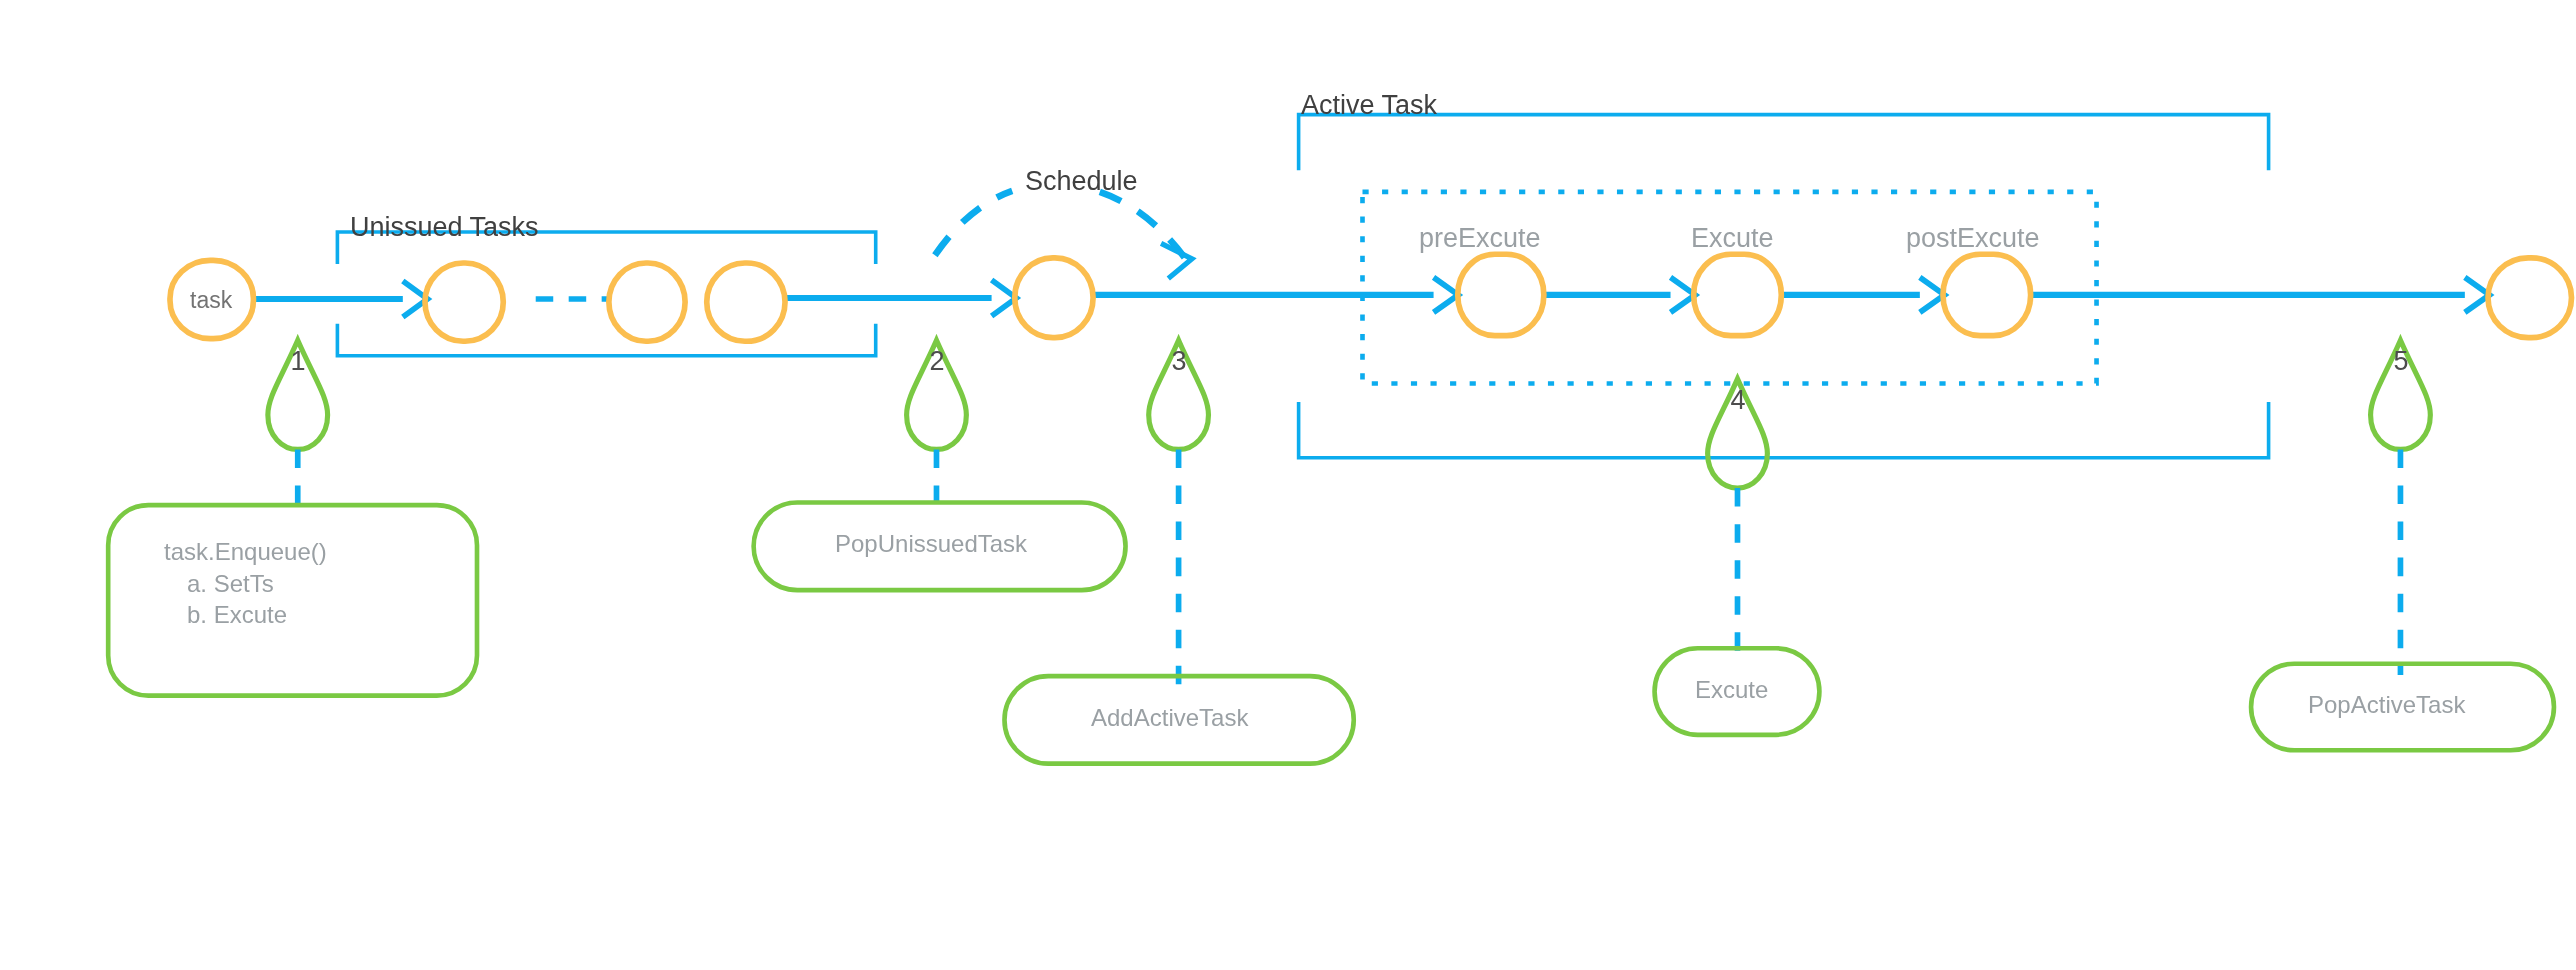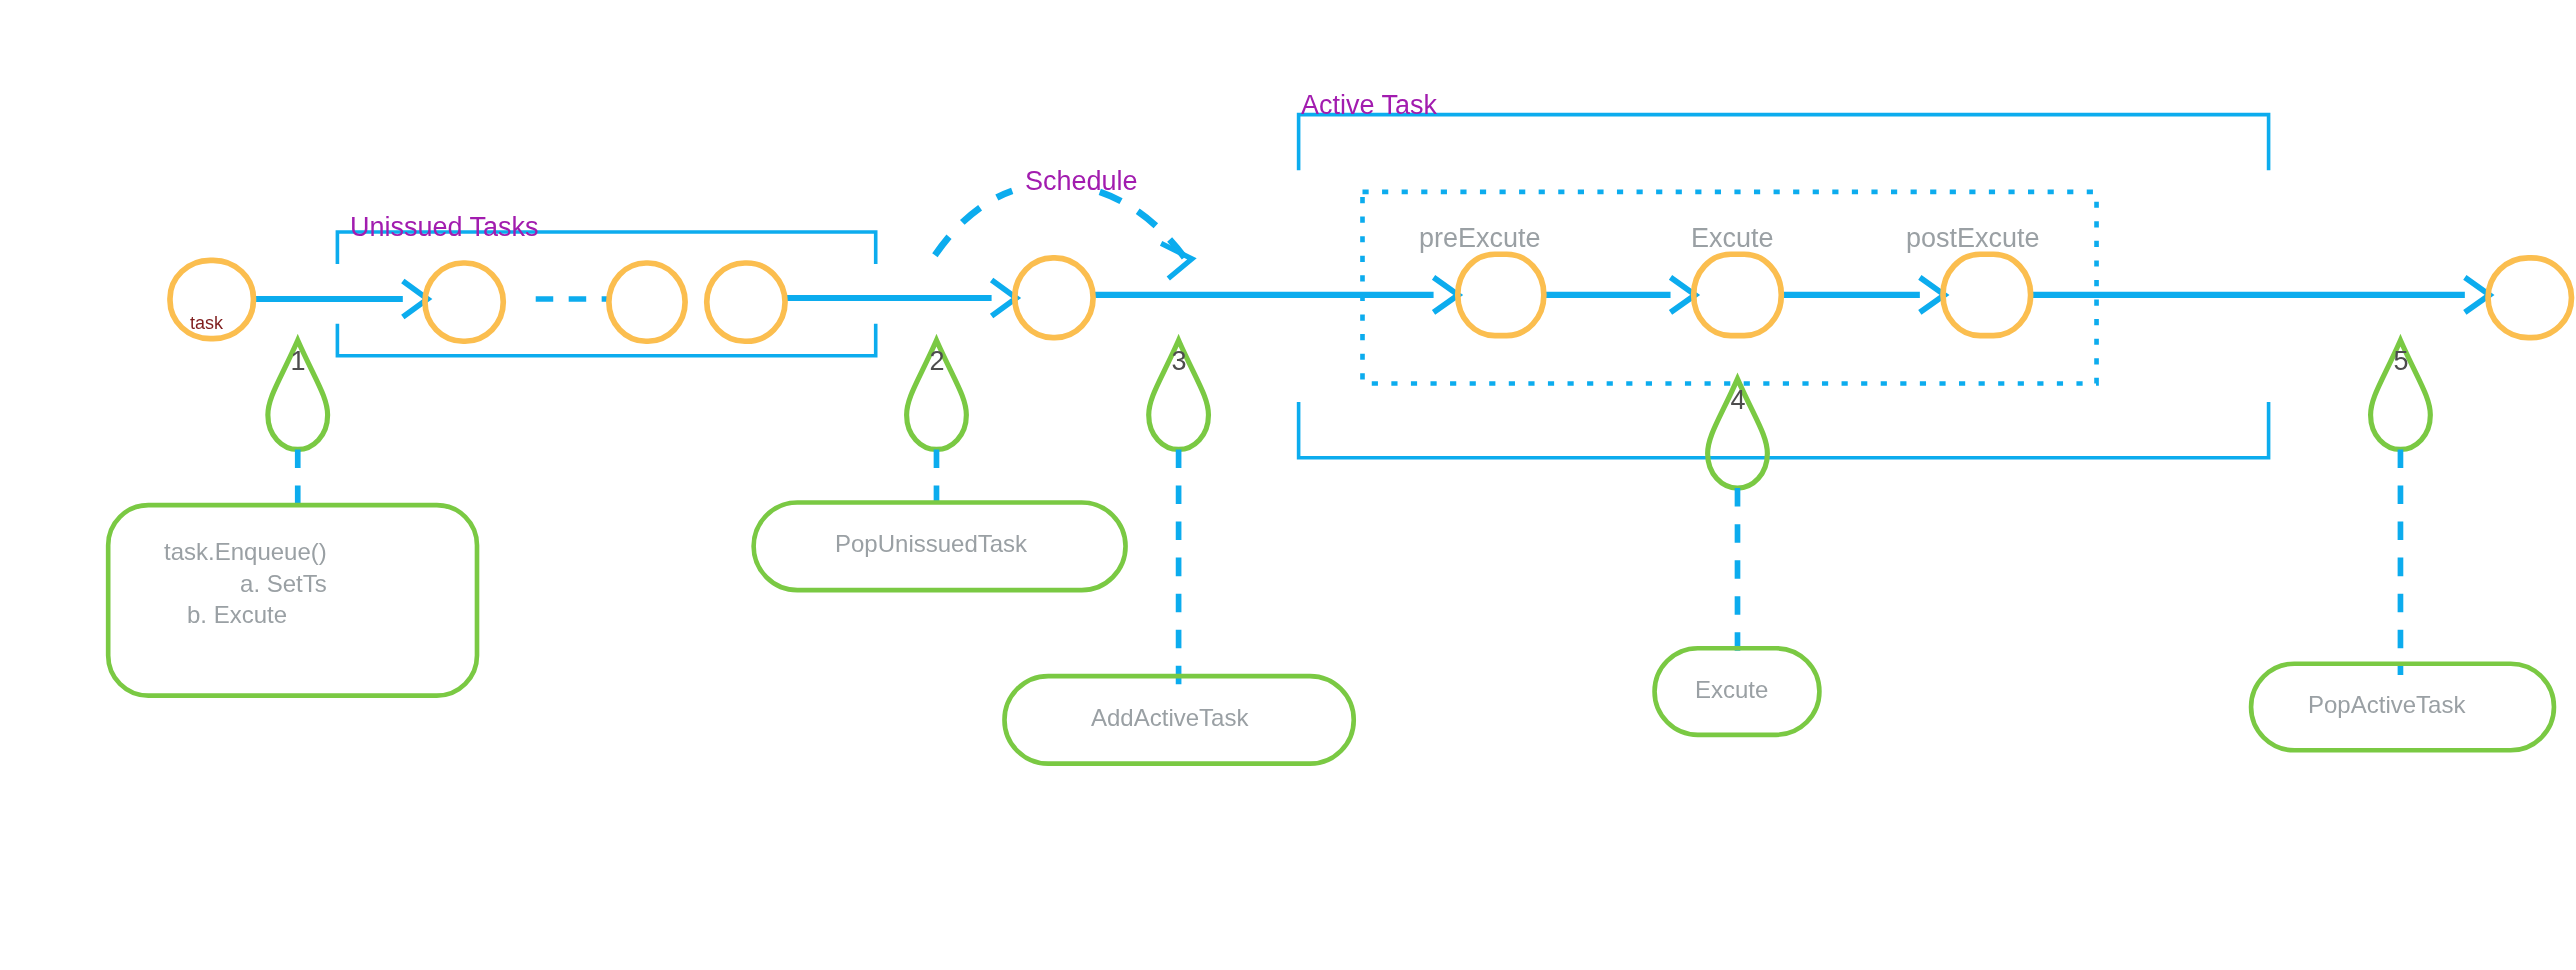--- a/index.html
+++ b/index.html
@@ -26,30 +26,29 @@
     width: 2930px;
     height: 971px;
   }
   .lbl {
     position: absolute;
     color: #9a9fa3;
     font-family: "Liberation Sans", sans-serif;
     white-space: nowrap;
     line-height: 1.32;
   }
-  .grp-label { font-size: 27px; color: #a21caf; }
+  .grp-label { font-size: 27px; color: #404040; }
   .node-label { font-size: 27px; color: #9aa0a4; }
   .callout-text { font-size: 24px; color: #9aa0a4; }
   .task-text {
     position: absolute;
-    color: #7f1d1d;
-    font-size: 18px;
+    color: #737373;
+    font-size: 23px;
     font-family: "Liberation Sans", sans-serif;
     white-space: nowrap;
-    margin-top: 26px;
   }
   .marker-num {
     position: absolute;
     color: #4d4d4d;
     font-size: 27px;
     font-family: "Liberation Sans", sans-serif;
     text-align: center;
     white-space: nowrap;
   }
 </style>
@@ -175,21 +174,21 @@
   <div class="lbl node-label" style="left:1906px; top:221px;">postExcute</div>
 
   <div class="marker-num" style="left:272px; top:346px; width:52px;">1</div>
   <div class="marker-num" style="left:911px; top:346px; width:52px;">2</div>
   <div class="marker-num" style="left:1153px; top:346px; width:52px;">3</div>
   <div class="marker-num" style="left:1712px; top:385px; width:52px;">4</div>
   <div class="marker-num" style="left:2375px; top:346px; width:52px;">5</div>
 
   <div style="position:absolute; left:164px; top:536px;">
     <div class="lbl callout-text" style="position:static;">task.Enqueue()</div>
-    <div class="lbl callout-text" style="position:static; padding-left:23px;text-align:right;">a. SetTs</div>
+    <div class="lbl callout-text" style="position:static; padding-left:23px;">a. SetTs</div>
     <div class="lbl callout-text" style="position:static; padding-left:23px;">b. Excute</div>
   </div>
 
   <div class="lbl callout-text" style="left:835px; top:528px;">PopUnissuedTask</div>
 
   <div class="lbl callout-text" style="left:1091px; top:702px;">AddActiveTask</div>
 
   <div class="lbl callout-text" style="left:1695px; top:674px;">Excute</div>
 
   <div class="lbl callout-text" style="left:2308px; top:689px;">PopActiveTask</div>

